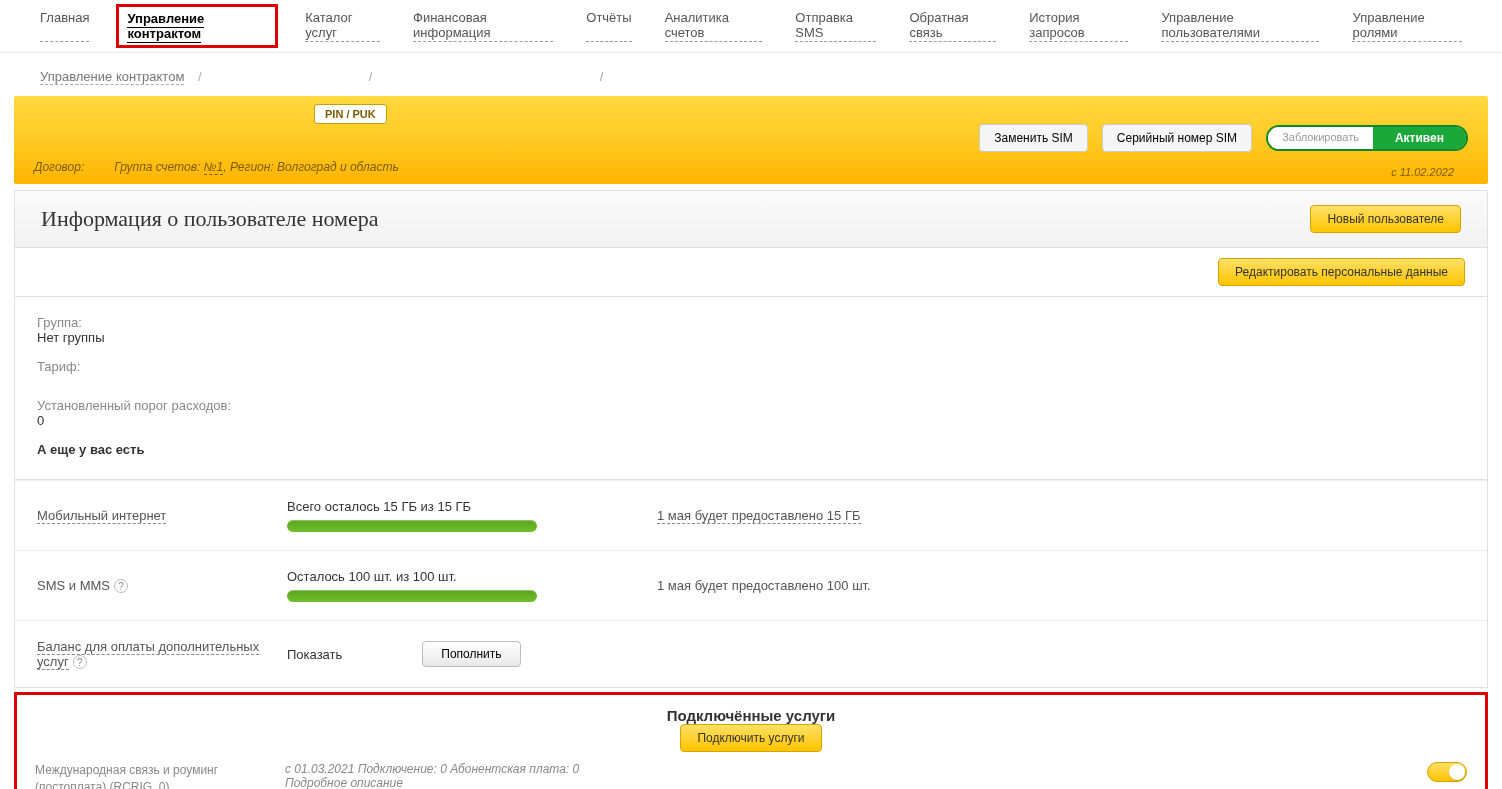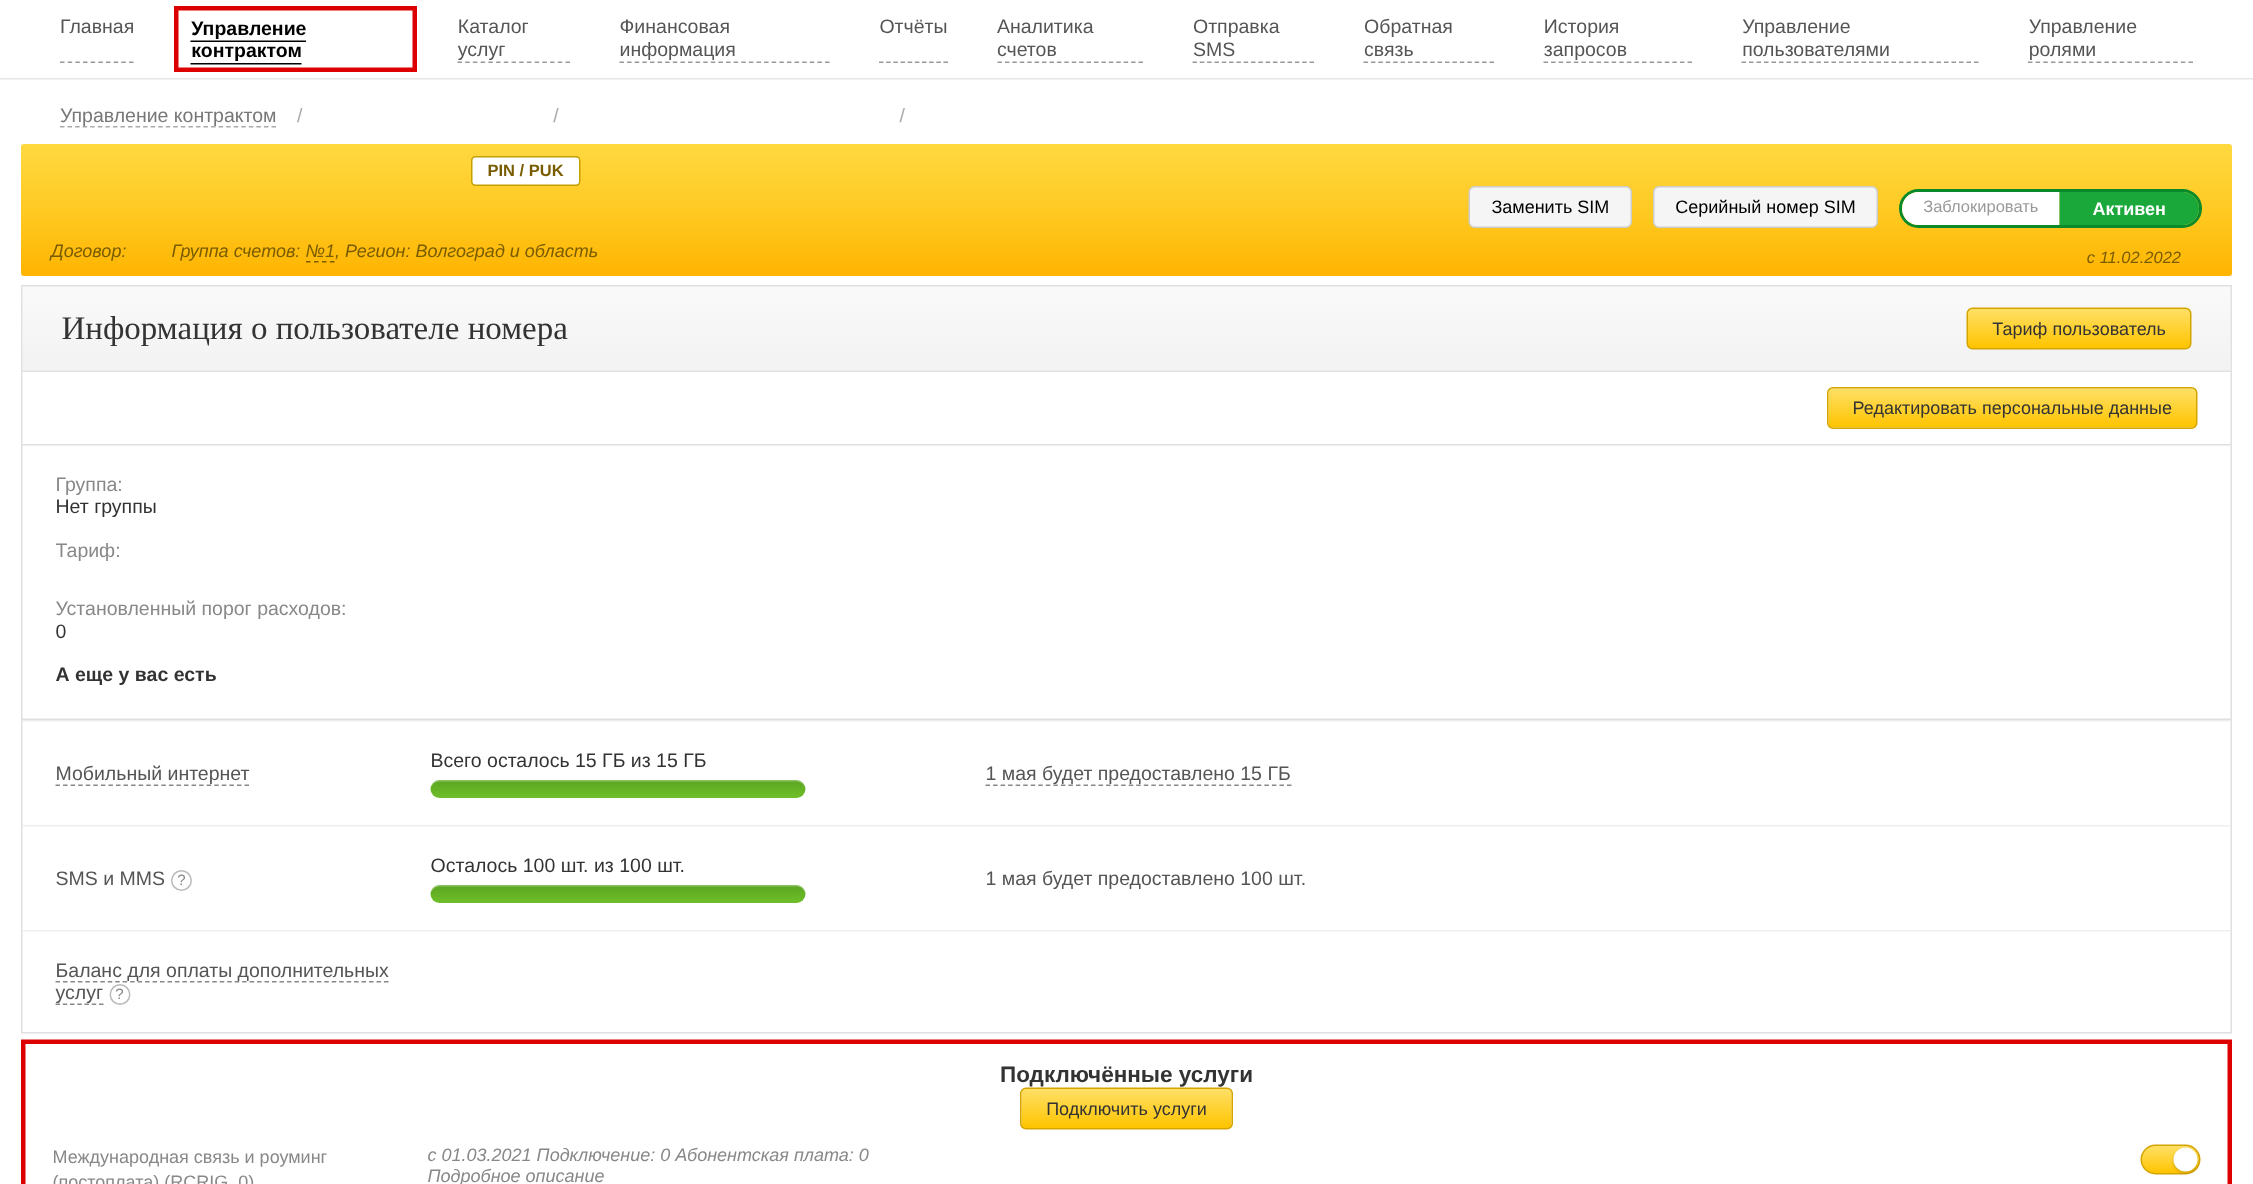--- a/index.html
+++ b/index.html
@@ -7,21 +7,21 @@
 .topnav { display: flex; gap: 33px; padding: 10px 40px; border-bottom: 1px solid #e5e5e5; }
 .topnav a { color: #555; text-decoration: none; border-bottom: 1px dashed #999; padding-bottom: 1px; cursor: pointer; }
 .topnav a.active { color: #000; font-weight: bold; border-bottom: 1px solid #000; }
 .topnav .highlighted { border: 3px solid #d00; padding: 4px 8px; margin: -6px -6px; }
 .breadcrumb { padding: 16px 40px 12px; color: #777; }
 .breadcrumb a { color: #777; text-decoration: none; border-bottom: 1px dashed #aaa; }
 .breadcrumb .sep { margin: 0 10px; color: #aaa; }
 .yellowbar-wrap { padding: 0 14px; }
 .yellowbar { background: linear-gradient(to bottom, #ffd940 0%, #ffc820 55%, #ffb400 100%); padding: 10px 20px 10px 20px; position: relative; border-radius: 2px; }
 .pinpuk { position: absolute; top: 8px; left: 280px; background: #fff; border: 1px solid #c4a000; border-radius: 3px; padding: 3px 10px; font-size: 11px; font-weight: bold; color: #7a5c00; margin-left: 20px; }
-.simrow { display: flex; justify-content: flex-end; align-items: flex-end; gap: 14px; margin-top: 18px; }
+.simrow { display: flex; justify-content: flex-end; align-items: center; gap: 14px; margin-top: 18px; }
 .simbtn { background: #f5f5f5; border: 1px solid #ccc; border-radius: 4px; padding: 6px 14px; font-size: 12px; cursor: pointer; }
 .statuspill { display: inline-flex; border-radius: 20px; overflow: hidden; border: 2px solid #0a8a2a; }
 .statuspill .block { background: #fff; color: #999; padding: 4px 14px; font-size: 11px; }
 .statuspill .active { background: #1aa83a; color: #fff; padding: 4px 22px; font-size: 12px; font-weight: bold; }
 .inforow { color: #7a5c00; font-style: italic; font-size: 12px; margin-top: 8px; display: flex; align-items: baseline; gap: 30px; }
 .inforow .grp a { color: #7a5c00; border-bottom: 1px dashed #7a5c00; text-decoration: none; }
 .datetxt { position: absolute; right: 34px; bottom: 6px; color: #7a5c00; font-style: italic; font-size: 11px; }
 .content { padding: 0 14px; }
 .panel { border: 1px solid #e0e0e0; background: linear-gradient(to bottom, #fafafa, #f2f2f2); margin-top: 6px; padding: 14px 26px; display: flex; justify-content: space-between; align-items: center; }
 .panel h2 { font-family: Georgia, serif; font-weight: normal; font-size: 22px; color: #333; }
@@ -99,21 +99,21 @@
       <a>№1</a><span>, Регион: Волгоград и область</span>
     </span>
   </div>
   <div class="datetxt">с 11.02.2022</div>
 </div>
 </div>
 
 <div class="content">
   <div class="panel">
     <h2>Информация о пользователе номера</h2>
-    <button class="ybtn">Тариф пользователь</button>
+    <button class="ybtn">Новый пользователе</button>
   </div>
   <div class="panel2">
     <button class="ybtn">Редактировать персональные данные</button>
   </div>
   <div class="details">
     <div class="drow">
       <div class="lbl">Группа:</div>
       <div class="val">Нет группы</div>
     </div>
     <div class="drow">
@@ -139,20 +139,24 @@
     <div class="urow">
       <div class="ul"><span>SMS и MMS</span><span class="help">?</span></div>
       <div class="um">
         <div class="bartext">Осталось 100 шт. из 100 шт.</div>
         <div class="pbar"></div>
       </div>
       <div class="ur">1 мая будет предоставлено 100 шт.</div>
     </div>
     <div class="urow">
       <div class="ul"><a>Баланс для оплаты дополнительных услуг</a><span class="help">?</span></div>
+      <div class="um" style="display:flex; align-items:center; gap:80px;">
+        <span>Показать</span>
+        <button class="gbtn">Пополнить</button>
+      </div>
       <div class="ur"></div>
     </div>
   </div>
 </div>
 
 <div class="services-wrap">
 <div class="services">
   <div class="shead">
     <h3>Подключённые услуги</h3>
     <button class="ybtn">Подключить услуги</button>

